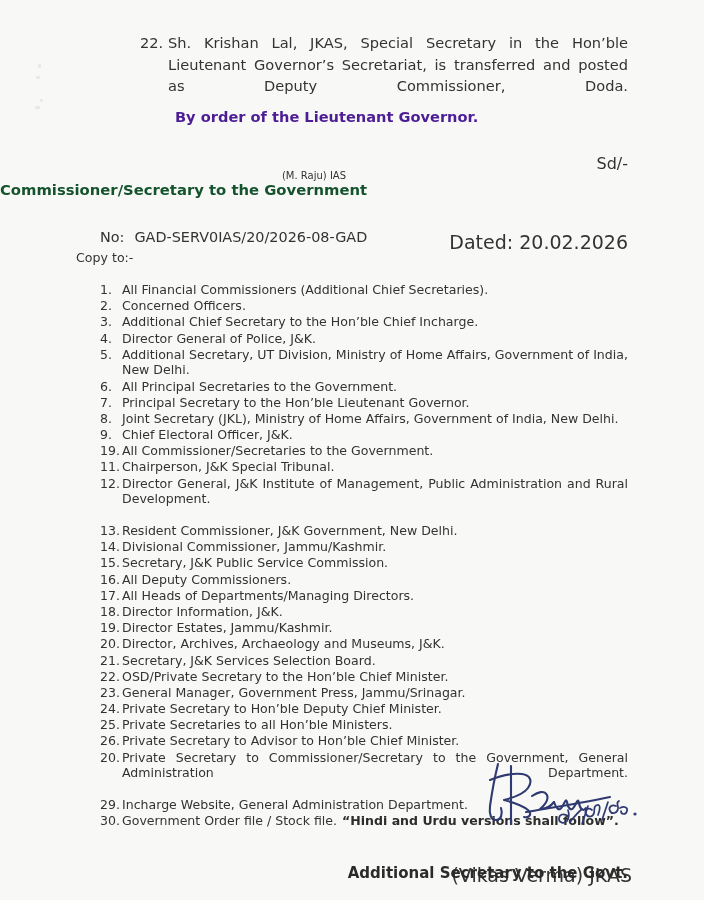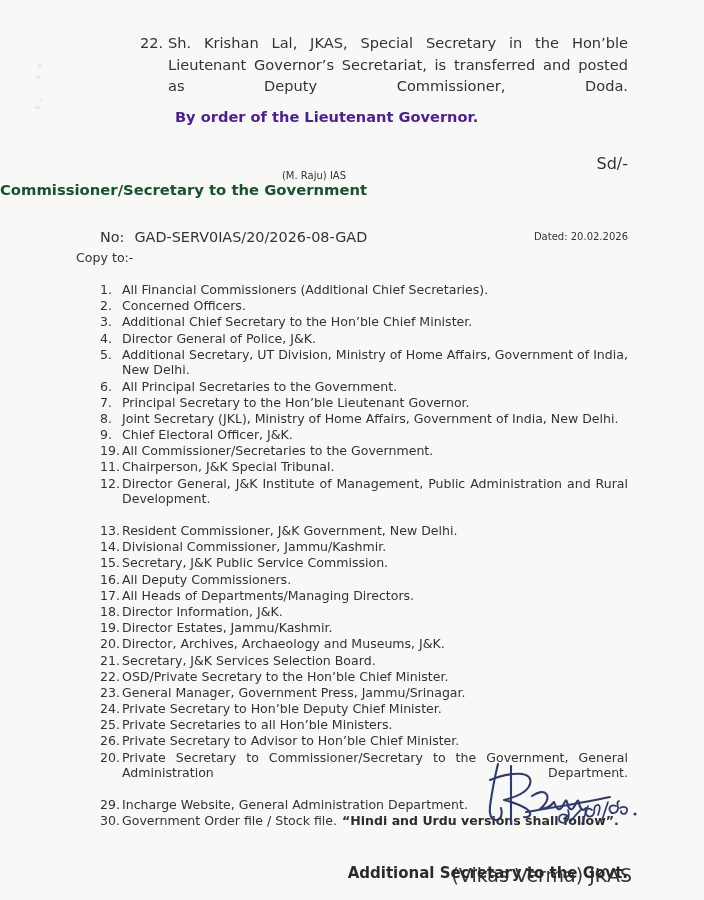--- a/index.html
+++ b/index.html
@@ -106,21 +106,21 @@
     font-size: 14.4px;
     margin-left: 24px;
   }
   .nofield .lbl { margin-right: 10px; }
   .dated {
     position: absolute;
     left: 0;
     top: 231px;
     width: 628px;
     text-align: right;
-    font-size: 10px;
+    font-size: 19px;
   }
   .copyto {
     position: absolute;
     left: 76px;
     top: 250px;
     font-size: 12.6px;
   }
 
   
   .list {
@@ -223,21 +223,21 @@
       <div class="li">
         <span class="n">1.</span>
         <span class="t"><span>All Financial Commissioners (Additional Chief Secretaries).</span></span>
       </div>
       <div class="li">
         <span class="n">2.</span>
         <span class="t"><span>Concerned Officers.</span></span>
       </div>
       <div class="li">
         <span class="n">3.</span>
-        <span class="t"><span>Additional Chief Secretary to the Hon’ble Chief Minister.</span></span>
+        <span class="t"><span>Additional Chief Secretary to the Hon’ble Chief Incharge.</span></span>
       </div>
       <div class="li">
         <span class="n">4.</span>
         <span class="t"><span>Director General of Police, J&amp;K.</span></span>
       </div>
       <div class="li">
         <span class="n">5.</span>
         <span class="t"><span>Additional Secretary, UT Division, Ministry of Home Affairs, Government of India, New Delhi.</span></span>
       </div>
       <div class="li">

